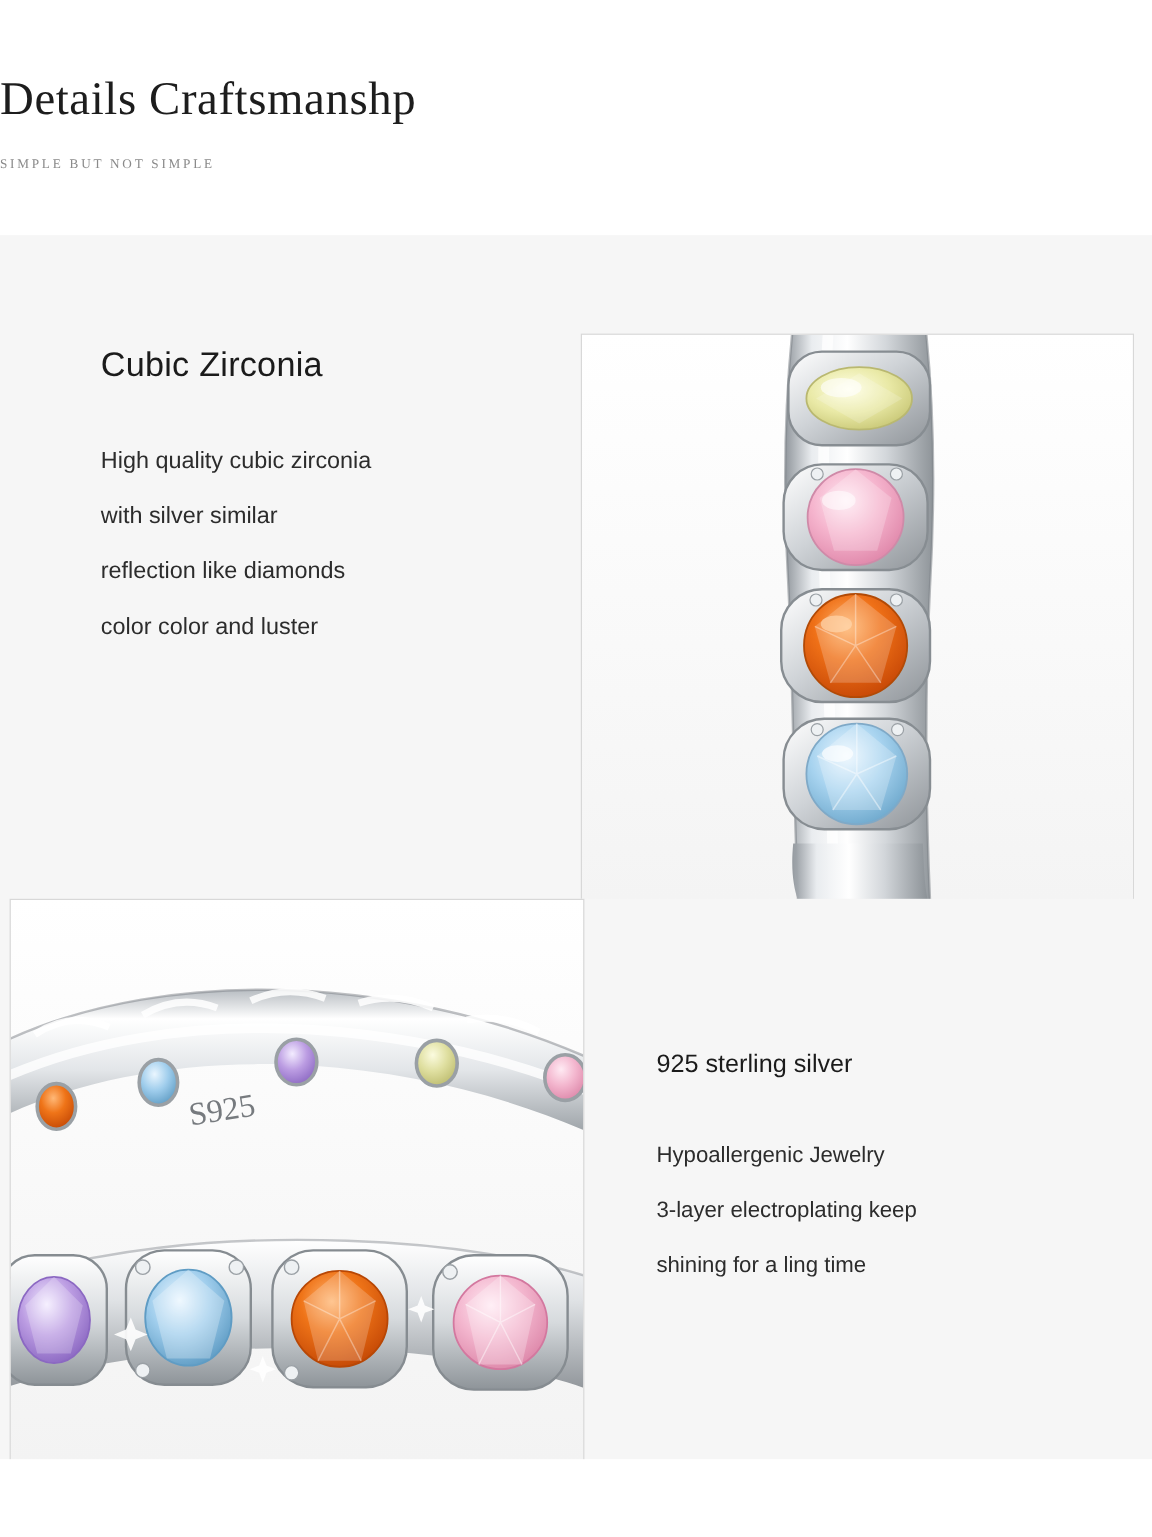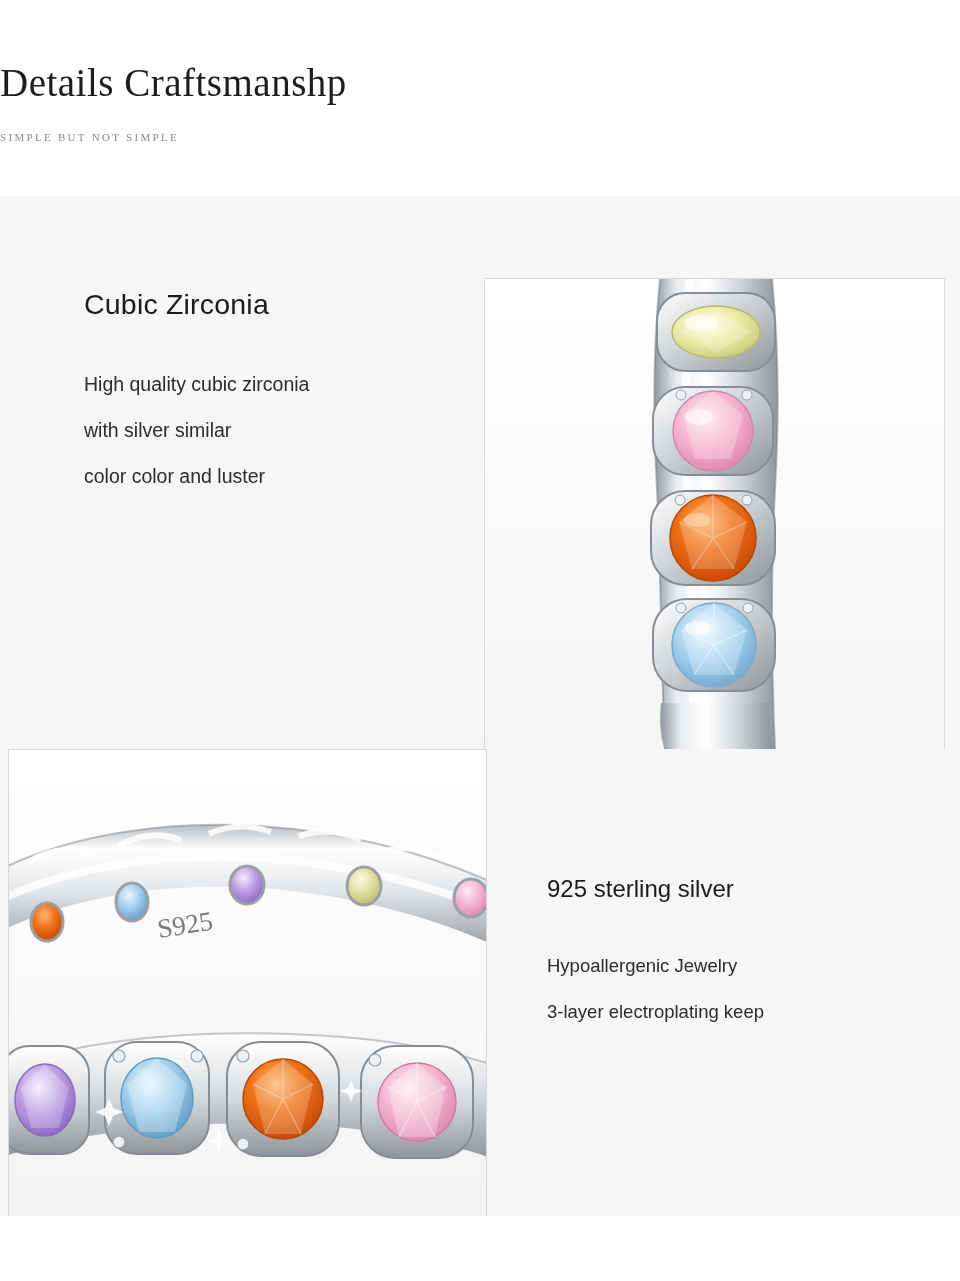--- a/index.html
+++ b/index.html
@@ -97,21 +97,21 @@
     border: 1px solid #d8d8d8;
     overflow: hidden;
   }
   .ss-text {
     position: absolute;
     left: 547px;
     top: 126px;
     width: 390px;
   }
   .ss-title {
-    font-size: 24px;
+    font-size: 21px;
     color: #1b1b1b;
     font-weight: 400;
   }
   .ss-body {
     margin-top: 40px;
     font-size: 18.5px;
     color: #2c2c2c;
     line-height: 46px;
     font-weight: 300;
   }
@@ -137,20 +137,21 @@
   <div class="header-sub">SIMPLE BUT NOT SIMPLE</div>
 </div>
 
 <div class="band band-top">
 
   <div class="cz-text">
     <div class="cz-title">Cubic Zirconia</div>
     <div class="cz-body">
       <div>High quality cubic zirconia</div>
       <div>with silver similar</div>
+      <div>reflection like diamonds</div>
       <div>color color and luster</div>
     </div>
   </div>
 
   <div class="photo-top">
     <svg width="459" height="471" viewBox="0 0 459 471">
       <defs>
         <linearGradient id="silverV" x1="0" y1="0" x2="1" y2="0">
           <stop offset="0%" stop-color="#8e949a"></stop>
           <stop offset="18%" stop-color="#e9ecef"></stop>
@@ -353,17 +354,18 @@
         <path d="M342 330 l3 8 8 3 -8 3 -3 8 -3 -8 -8 -3 8 -3 z" fill="#ffffff"></path>
       </g>
     </svg>
   </div>
 
   <div class="ss-text">
     <div class="ss-title">925 sterling silver</div>
     <div class="ss-body">
       <div>Hypoallergenic Jewelry</div>
       <div>3-layer electroplating keep</div>
+      <div>shining for a ling time</div>
     </div>
   </div>
 </div>
 
 <div class="footer-strip"></div>
 
 </body></html>

